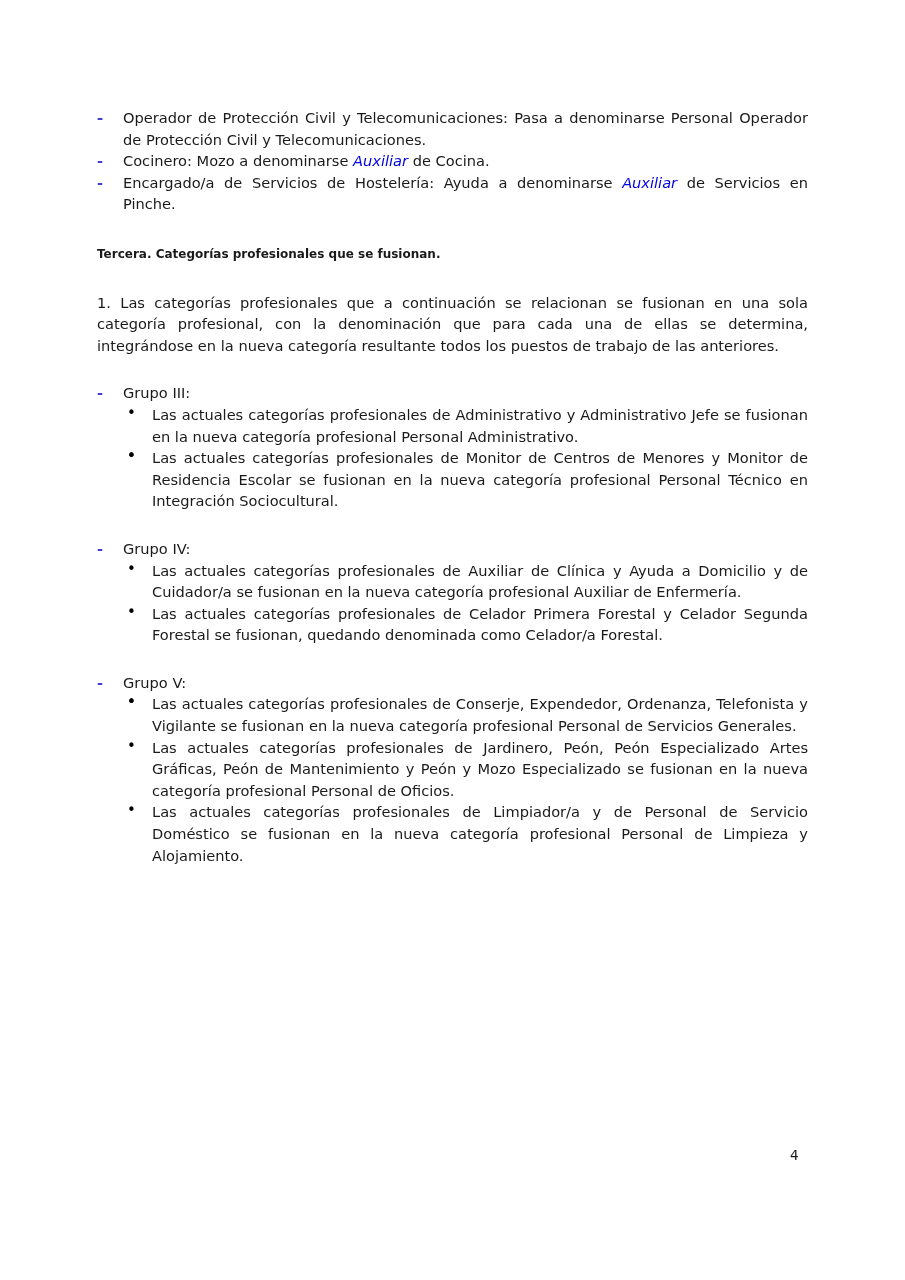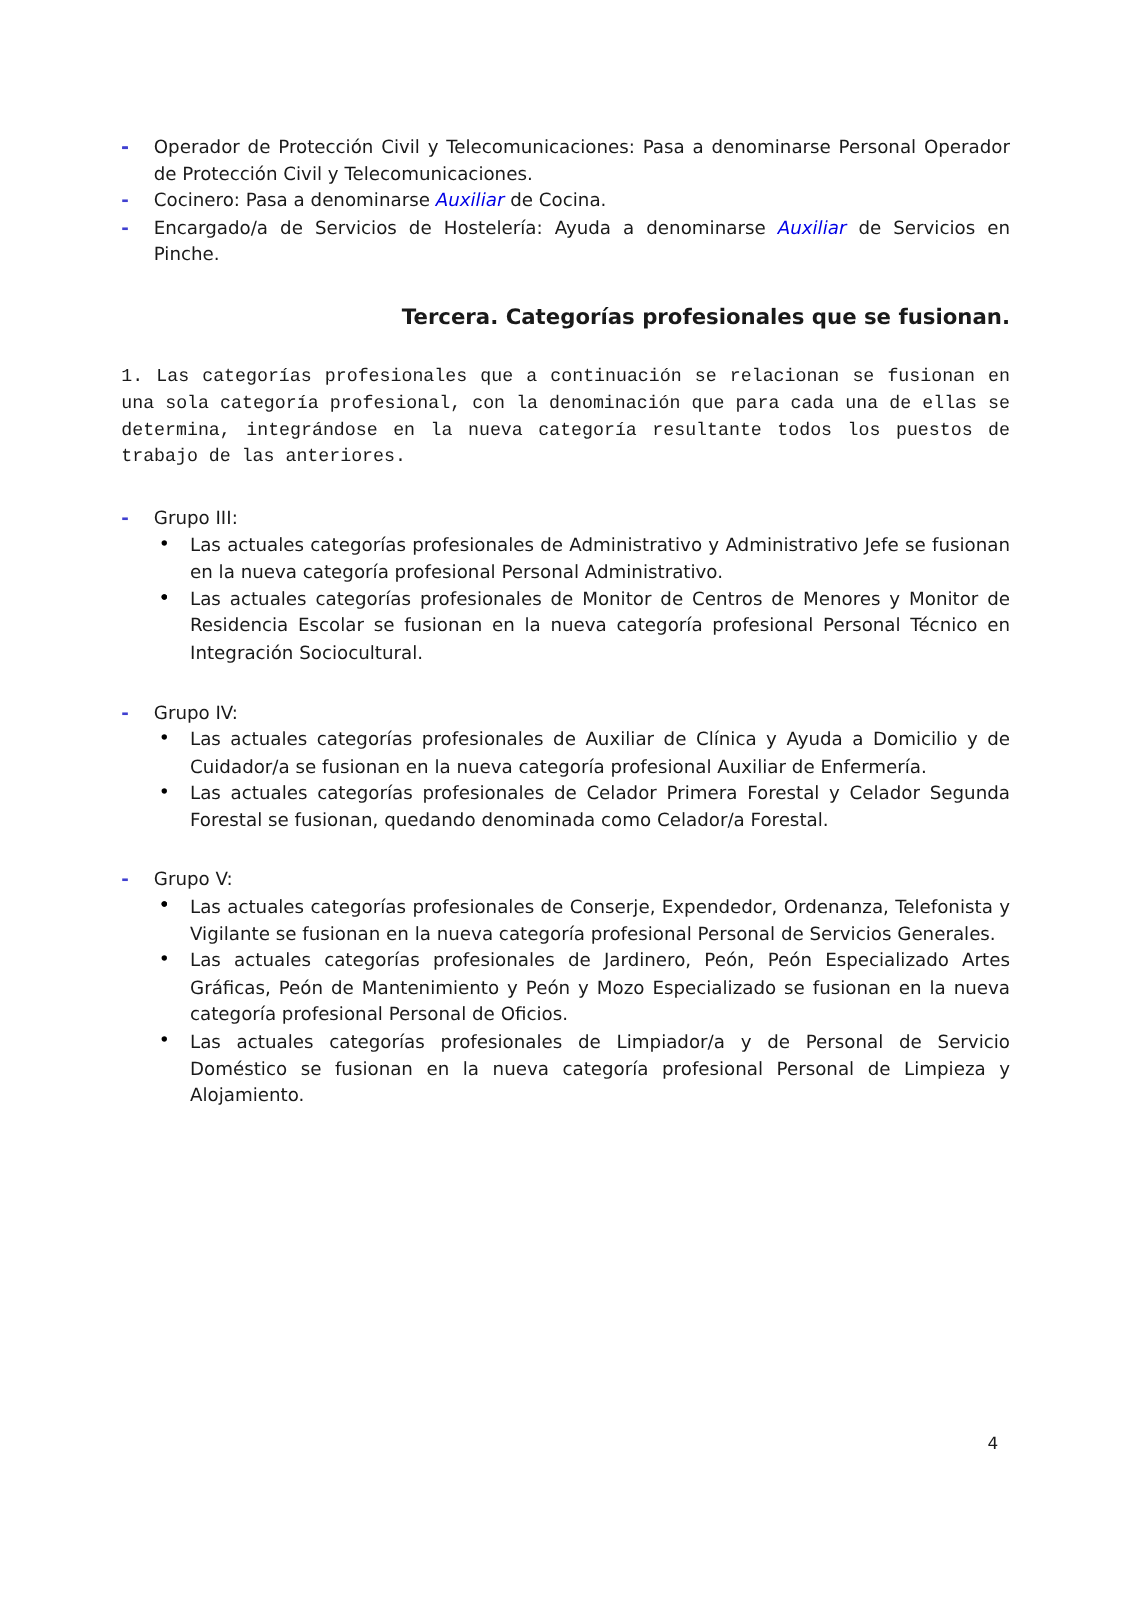--- a/index.html
+++ b/index.html
@@ -27,41 +27,41 @@
     position:absolute; left:0; top:0;
     color:var(--dash); font-weight:bold;
   }
   .bullet-item{ position:relative; padding-left:55px; }
   .bullet-marker{
     position:absolute; left:30px; top:-1px;
     color:#000000; font-size:15px;
   }
   .heading{
     margin:29px 0 0 0;
-    font-size:17px; font-weight:bold;
-    text-align:right;
+    font-size:12px; font-weight:bold;
+    text-align:left;
   }
-  .para{ margin:26px 0 0 0;font-family:Liberation Mono, monospace; }
+  .para{ margin:26px 0 0 0; }
   .group{ margin-top:26px; }
   .link{ color:var(--link);font-style:italic; }
   .page-number{
     position:absolute; top:1147px; left:790px;
     font-size:13.5px; color:var(--text);
   }
 </style>
 </head>
 <body>
 
 <div class="page">
   <div class="content">
 
     <ul class="dash-list">
         <li class="dash-item"><span class="dash-marker">-</span></li>
         <li class="dash-item"><span class="dash-marker">-</span><span>Operador de Protección Civil y Telecomunicaciones: Pasa a denominarse Personal Operador de Protección Civil y Telecomunicaciones.</span></li>
-        <li class="dash-item"><span class="dash-marker">-</span><span>Cocinero: Pasa a denominarse </span><span class="link">Auxiliar</span><span> de Cocina.</span></li>
+        <li class="dash-item"><span class="dash-marker">-</span><span>Cocinero: Mozo a denominarse </span><span class="link">Auxiliar</span><span> de Cocina.</span></li>
         <li class="dash-item"><span class="dash-marker">-</span><span>Encargado/a de Servicios de Hostelería: Ayuda a denominarse </span><span class="link">Auxiliar</span><span> de Servicios en Pinche.</span></li>
       </ul>
 
     <div class="heading">Tercera. Categorías profesionales que se fusionan.</div>
 
     <p class="para">1. Las categorías profesionales que a continuación se relacionan se fusionan en una sola categoría profesional, con la denominación que para cada una de ellas se determina, integrándose en la nueva categoría resultante todos los puestos de trabajo de las anteriores.</p>
 
     <div>
         <div class="group">
           <ul class="dash-list">

